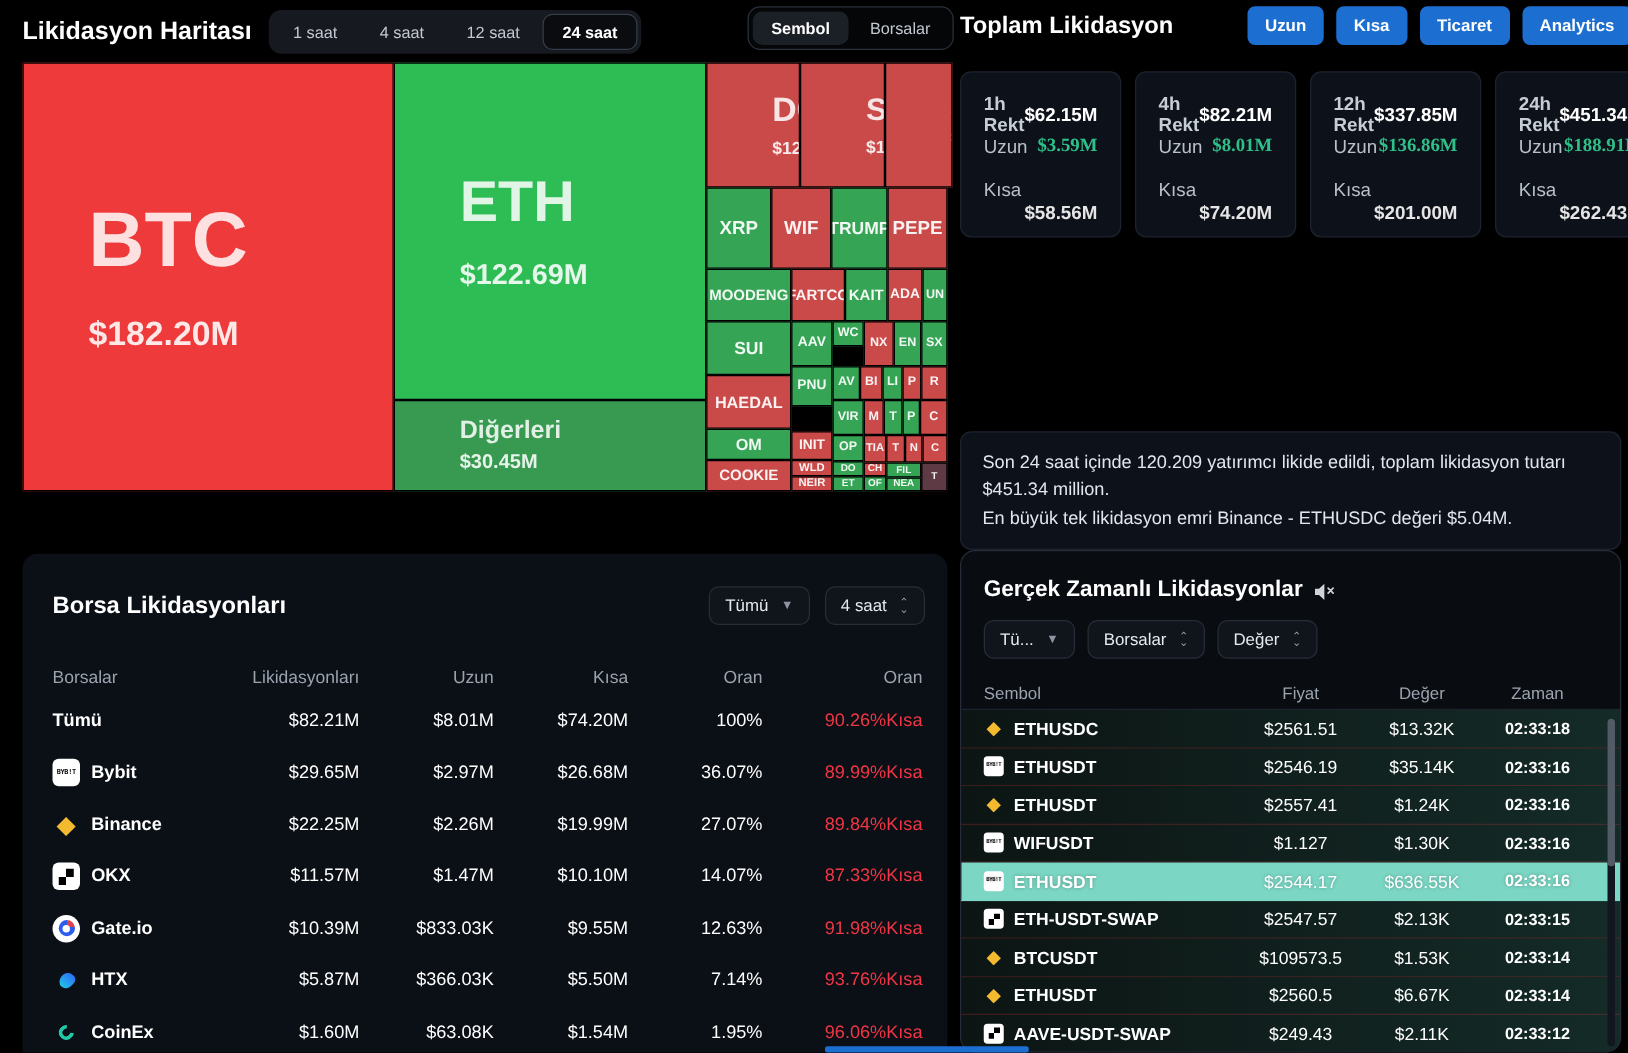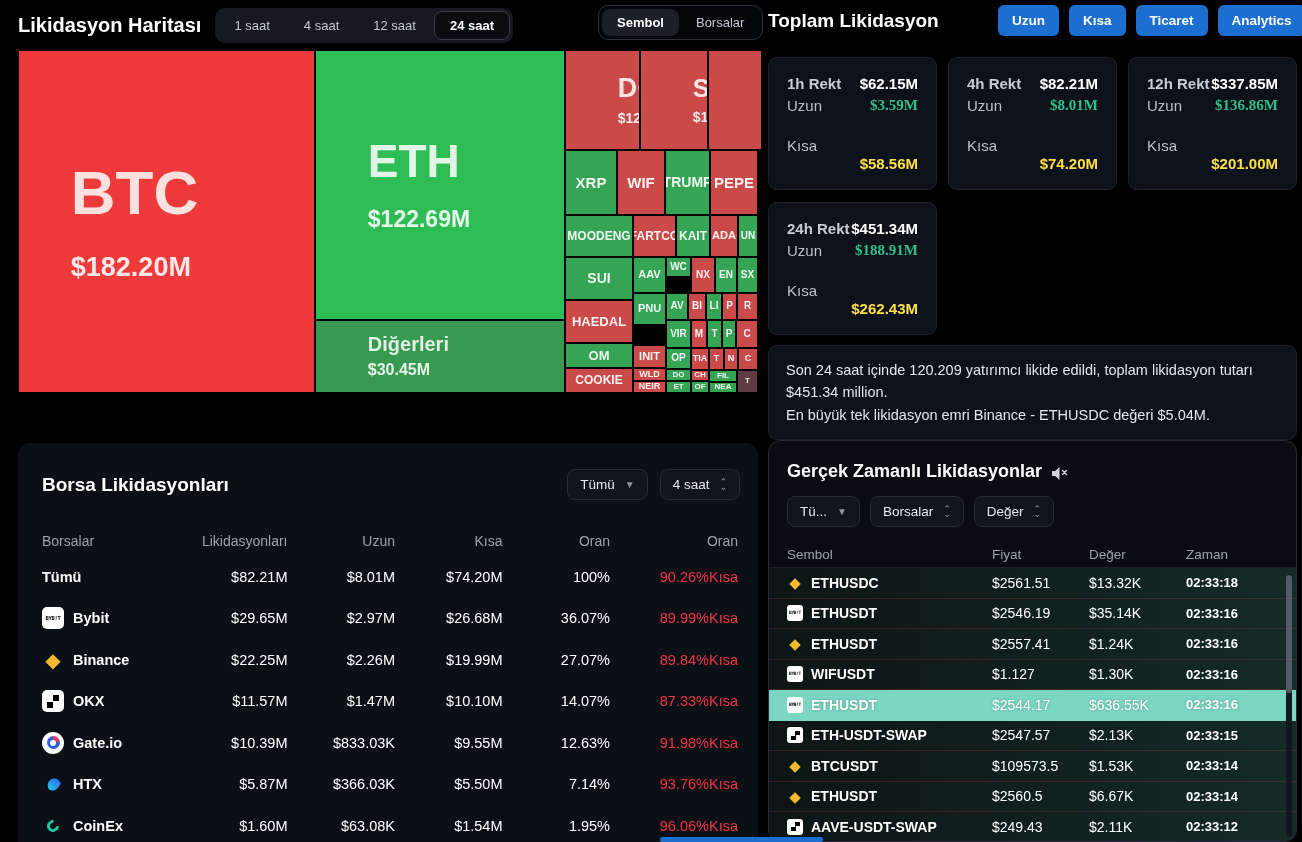--- a/index.html
+++ b/index.html
@@ -23,29 +23,29 @@
     padding:8px 14px;cursor:pointer;white-space:nowrap;}
   
   #treemap{left:18px;top:50px;width:740px;height:343px;background:#000;}
   .tile{position:absolute;box-sizing:border-box;border:1px solid #000;display:flex;flex-direction:column;
     align-items:center;justify-content:center;overflow:hidden;cursor:pointer;}
   .tile .t-label{color:rgba(255,255,255,.92);font-weight:700;white-space:nowrap;line-height:1.05;}
   .tile .t-value{color:rgba(255,255,255,.88);font-weight:600;white-space:nowrap;}
   .tile.big{align-items:flex-start;padding-left:7%;gap:8%;}
   .tile.big .t-label{color:rgba(255,255,255,.85);}
   
-  #stats{left:768px;top:57px;width:529px;display:grid;grid-template-columns:1fr 1fr 1fr;gap:12px 11px;}
+  #stats{left:768px;top:57px;width:529px;display:grid;grid-template-columns:1fr 1fr 1fr 1fr;gap:12px 11px;}
   .card{background:#0d121a;border:1px solid #1c222e;border-radius:9px;height:133px;box-sizing:border-box;
     padding:17px 18px;display:flex;flex-direction:column;justify-content:space-between;}
   .crow{display:flex;justify-content:space-between;align-items:center;font-size:15px;}
   .crow .k{color:#c7cdd6;font-weight:600;}
   .crow .k.sub{font-weight:400;color:#b9c0c9;}
   .crow .v{font-weight:700;color:#fff;}
   .v.green{color:#2fc08a;font-family:Liberation Serif, serif;}
-  .v.red{color:#fde047;margin-top:36px;}
+  .v.red{color:#e5e5e5;margin-top:36px;}
   #summary{left:768px;top:345px;width:529px;box-sizing:border-box;background:#0d121a;border:1px solid #1c222e;
     border-radius:9px;padding:13px 17px;font-size:14.5px;line-height:1.55;color:#e2e6ee;}
   
   #exch{left:18px;top:443px;width:740px;height:399px;background:#0b0f16;border-radius:12px 12px 0 0;box-sizing:border-box;}
   #exch .head{display:flex;align-items:center;padding:26px 18px 0 24px;}
   .sec-title{font-size:19px;font-weight:700;color:#fff;}
   .selects{margin-left:auto;display:flex;gap:12px;}
   .select{display:flex;align-items:center;gap:10px;background:#10141b;border:1px solid #272d38;border-radius:8px;
     padding:7px 12px;font-size:13.5px;color:#e6e9ee;cursor:pointer;}
   .caret{color:#8d95a1;font-size:10px;}
@@ -77,21 +77,21 @@
     border-radius:50% 4px 50% 50%;transform:rotate(40deg);}
   .ic.coinex::after{content:"";width:12px;height:12px;border-radius:50%;border:3px solid #22c9a7;
     border-right-color:transparent;transform:rotate(-40deg);box-sizing:border-box;}
   
   #rt{left:768px;top:440px;width:529px;height:402px;box-sizing:border-box;background:#090d12;
     border:1px solid #262c38;border-radius:12px;padding:0 0;overflow:hidden;}
   #rt .head{display:flex;align-items:center;gap:9px;padding:20px 18px 0 18px;}
   #rt .sec-title{font-size:18px;}
   #rt .filters{display:flex;gap:10px;padding:14px 18px 0 18px;}
   .grid4{display:grid;grid-template-columns:1fr 97px 97px 88px;align-items:center;padding:0 22px 0 18px;}
-  .grid4 span{text-align:left;white-space:nowrap;}
+  .grid4 span{text-align:center;white-space:nowrap;}
   .grid4 span:first-child{text-align:left;}
   #rt .thead{margin-top:14px;height:26px;color:#9aa3ae;font-size:13.5px;border-bottom:1px solid #1d232e;}
   .rt-row{height:29.5px;font-size:14px;color:#fff;cursor:pointer;
     background:linear-gradient(90deg,#0c1514 0%,#142b27 100%);
     border-bottom:1px solid rgba(242,54,69,.22);}
   .rt-row .sym{display:flex;align-items:center;gap:8px;font-weight:700;}
   .rt-row .time{font-weight:700;font-size:13px;}
   .rt-row.highlight{background:#7bd6c4;border-bottom-color:#7bd6c4;text-shadow:0 0 3px rgba(0,0,0,.3);}
   #rt-scroll{position:absolute;right:4px;top:134px;width:6px;height:262px;background:#12171f;border-radius:3px;}
   #rt-thumb{position:absolute;left:0;top:0;width:6px;height:118px;background:#525a66;border-radius:3px;}

